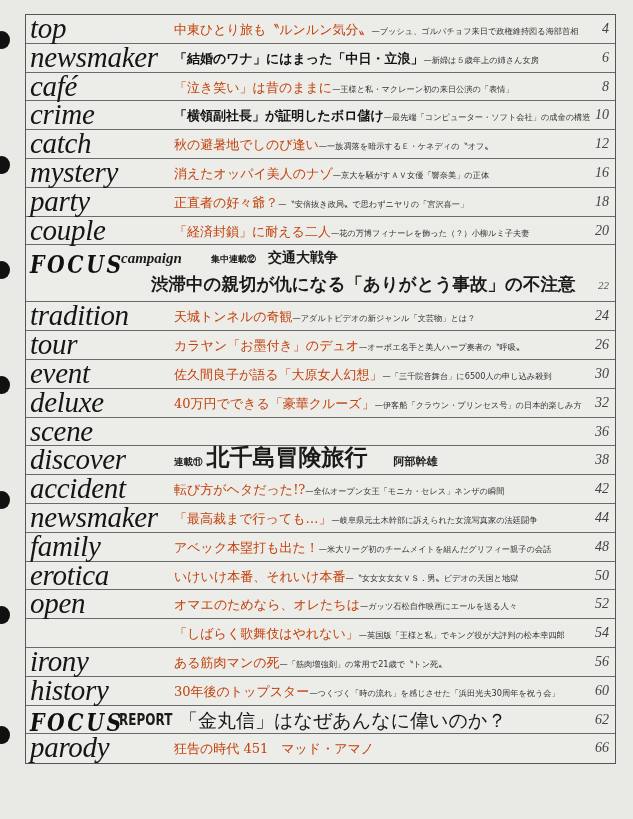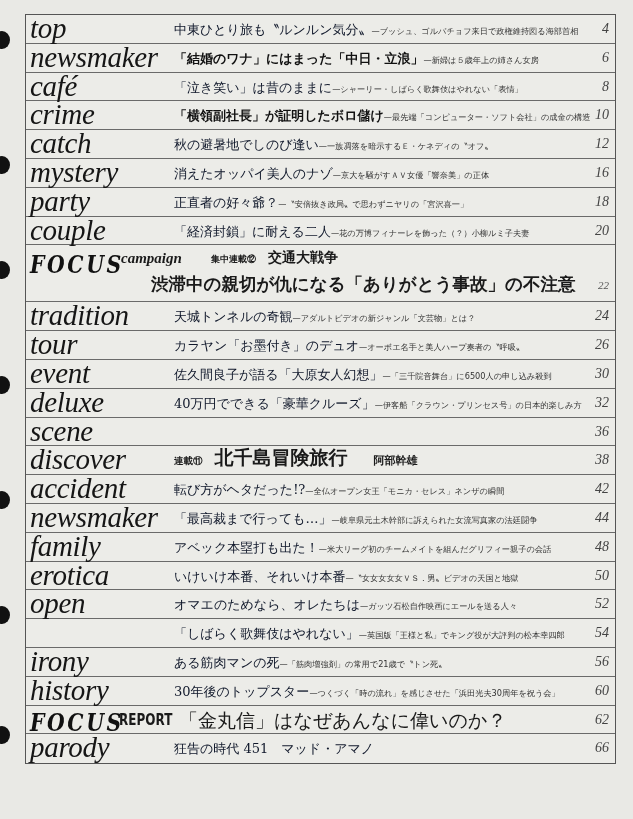--- a/index.html
+++ b/index.html
@@ -5,35 +5,35 @@
   html,body{margin:0;padding:0;}
   body{width:633px;height:819px;background:#e9e9e5;position:relative;overflow:hidden;
        font-family:"DejaVu Sans","Liberation Sans",sans-serif;color:#1a1a1a;}
   .hole{position:absolute;left:-6px;width:16px;height:18px;border-radius:50%;background:#111;}
   .toc{position:absolute;left:25px;top:14px;width:589px;border:1px solid #555;background:#ecece8;}
   .row{position:relative;height:28.8px;border-bottom:1px solid #6a6a6a;box-sizing:border-box;}
   .row:last-child{border-bottom:none;}
   .cat{position:absolute;left:4px;top:-3px;font-family:"Liberation Serif","DejaVu Serif",serif;
        font-style:italic;font-size:29px;line-height:32px;color:#161616;letter-spacing:-0.3px;white-space:nowrap;}
   .title{position:absolute;left:148px;top:7px;white-space:nowrap;font-size:12.5px;line-height:16px;}
-  .title .main{font-family:"DejaVu Serif","Liberation Serif",serif;font-size:13px;color:#0f172a;}
+  .title .main{font-family:"DejaVu Serif","Liberation Serif",serif;font-size:13px;color:#c2410c;}
   .title .main.bold{font-family:"DejaVu Sans",sans-serif;font-weight:bold;font-size:13px;color:#111;}
   .title .sub{font-size:8.2px;color:#333;}
   .page{position:absolute;right:6px;top:6px;font-family:"Liberation Serif",serif;font-style:italic;
         font-size:14px;color:#444;}
   .focus-logo{font-family:"DejaVu Serif",serif;font-weight:bold;font-size:24px;letter-spacing:3px;
         color:#111;transform:scaleX(0.85);transform-origin:left;display:inline-block;}
   .row.tall{height:57px;}
   .camp-word{position:absolute;left:95px;top:5px;font-family:"Liberation Serif",serif;font-style:italic;font-weight:bold;font-size:15px;}
   .camp-series{position:absolute;left:185px;top:8px;font-size:9px;font-weight:bold;}
   .camp-topic{position:absolute;left:242px;top:4px;font-size:14px;font-weight:bold;}
   .camp-head{position:absolute;left:125px;top:27px;font-size:17.5px;font-weight:bold;white-space:nowrap;}
   .camp-page{position:absolute;right:6px;top:34px;font-family:"Liberation Serif",serif;font-style:italic;font-size:11px;color:#555;}
   .disc-series{font-size:9.5px;font-weight:bold;}
-  .disc-title{font-size:19px;font-weight:bold;margin-left:8px;}
+  .disc-title{font-size:23px;font-weight:bold;margin-left:0;}
   .disc-author{font-size:11px;font-weight:bold;margin-left:22px;}
   .rep-word{position:absolute;left:93px;top:5px;font-family:"DejaVu Sans",sans-serif;font-weight:bold;font-size:15px;
         transform:scaleX(0.8);transform-origin:left;}
   .rep-head{position:absolute;left:153px;top:2px;font-size:19px;font-weight:normal;white-space:nowrap;}
 </style>
 </head>
 <body>
 
 <div id="holes">
     <div class="hole" style="top: 31px;"></div>
@@ -52,21 +52,21 @@
       <span class="title"><span class="main">中東ひとり旅も〝ルンルン気分〟</span><span class="sub">—ブッシュ、ゴルバチョフ来日で政権維持図る海部首相</span></span>
       <span class="page">4</span>
     </div>
     <div class="row">
       <span class="cat">newsmaker</span>
       <span class="title"><span class="main bold">「結婚のワナ」にはまった「中日・立浪」</span><span class="sub">—新婦は５歳年上の姉さん女房</span></span>
       <span class="page">6</span>
     </div>
     <div class="row">
       <span class="cat">café</span>
-      <span class="title"><span class="main">「泣き笑い」は昔のままに</span><span class="sub">—シャーリー・しばらく歌舞伎はやれない「表情」</span></span>
+      <span class="title"><span class="main">「泣き笑い」は昔のままに</span><span class="sub">—王様と私・マクレーン初の来日公演の「表情」</span></span>
       <span class="page">8</span>
     </div>
     <div class="row">
       <span class="cat">crime</span>
       <span class="title"><span class="main bold">「横領副社長」が証明したボロ儲け</span><span class="sub">—最先端「コンピューター・ソフト会社」の成金の構造</span></span>
       <span class="page">10</span>
     </div>
     <div class="row">
       <span class="cat">catch</span>
       <span class="title"><span class="main">秋の避暑地でしのび逢い</span><span class="sub">—一族凋落を暗示するＥ・ケネディの〝オフ〟</span></span>

